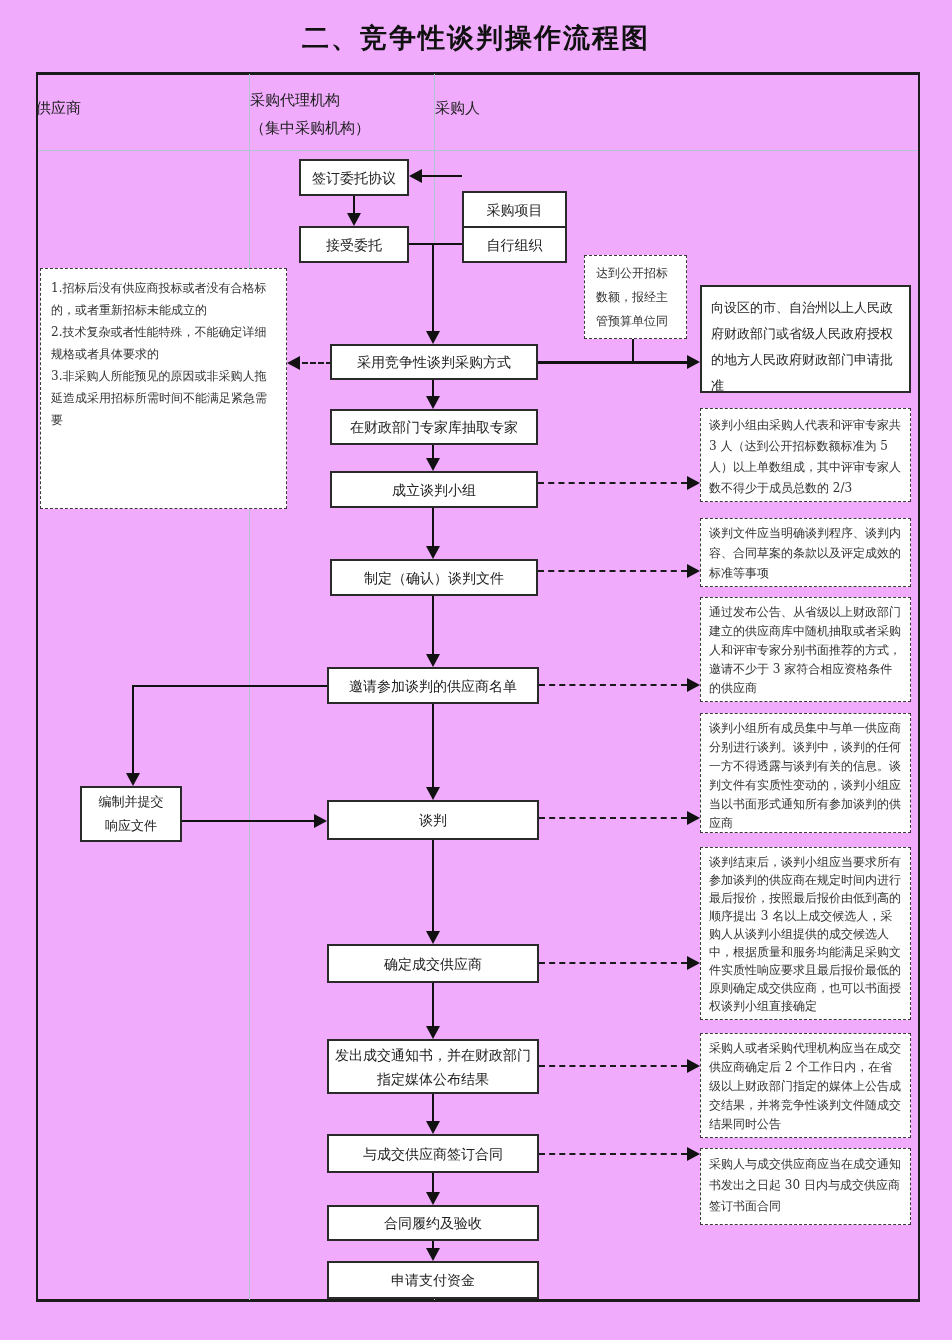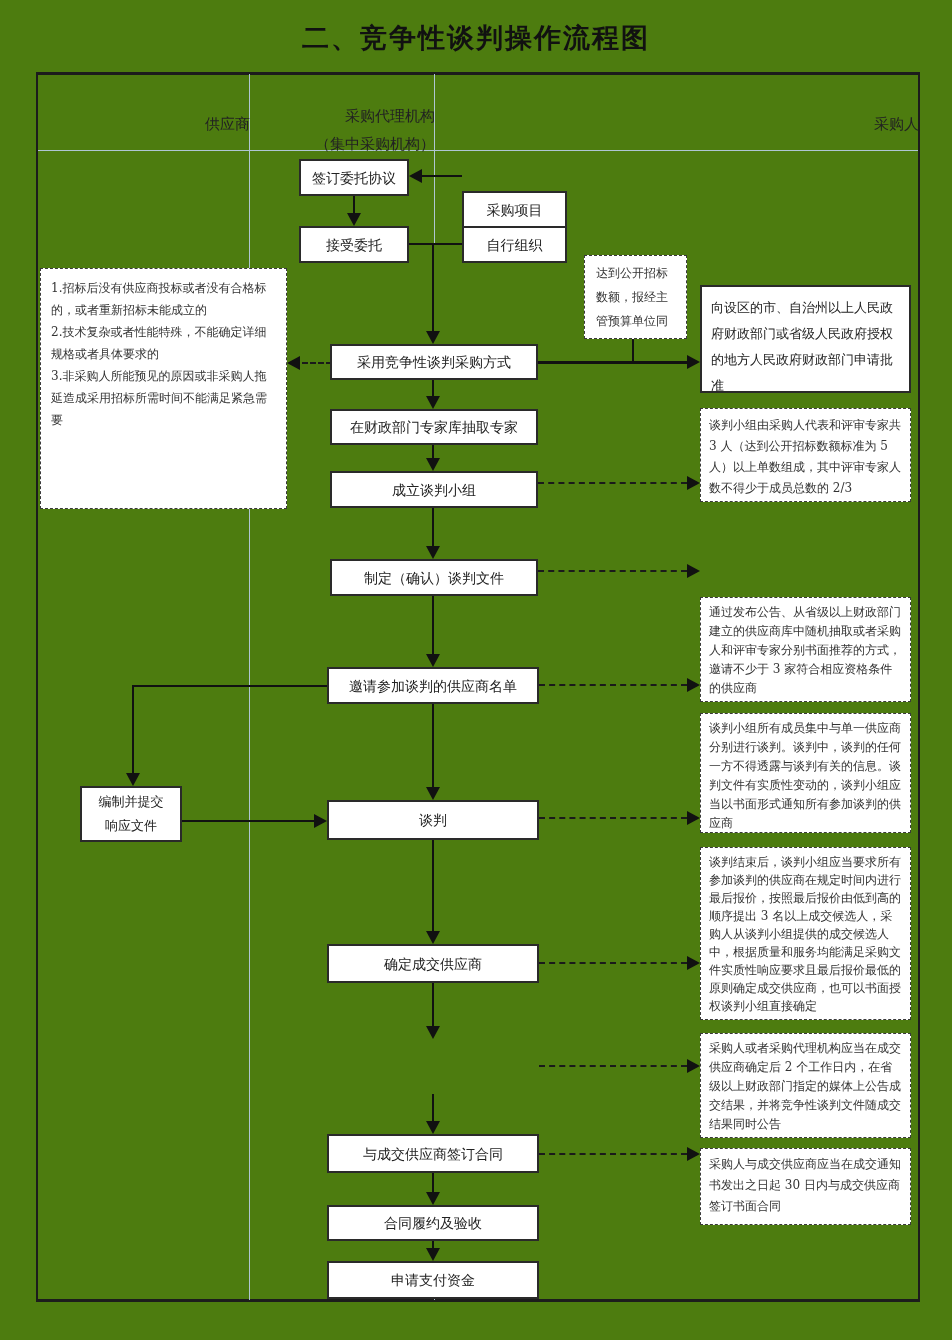--- a/index.html
+++ b/index.html
@@ -1,23 +1,23 @@
 <!DOCTYPE html>
 <html><head>
 <meta charset="utf-8">
 <style>
   html,body{margin:0;padding:0;background:#ffffff;}
-  #page{position:relative;width:952px;height:1340px;background:#4d7c0f;overflow:hidden;
+  #page{position:relative;width:952px;height:1340px;background:#f0abfc;overflow:hidden;
         font-family:"DejaVu Serif","Liberation Serif",serif;color:#1e1e1e;}
   .title{position:absolute;left:0;top:20px;width:952px;text-align:center;
          font-size:27px;font-weight:700;letter-spacing:2px;color:#111;}
   .frame{position:absolute;box-sizing:border-box;border:2px solid #1c1c1c;
          border-top-width:3px;border-bottom-width:3px;background:transparent;}
   .grid{position:absolute;background:#afc6d2;}
-  .colhead{position:absolute;text-align:right;font-size:15px;color:#222;line-height:28px;margin-top:16px;}
+  .colhead{position:absolute;text-align:left;font-size:15px;color:#222;line-height:28px;}
   .box{position:absolute;box-sizing:border-box;border:2px solid #2a2a2a;background:#fff;
        display:flex;align-items:center;justify-content:center;text-align:center;
        font-size:14px;line-height:24px;color:#222;padding:2px 6px;}
   .notebox{position:absolute;box-sizing:border-box;border:2px solid #2a2a2a;background:#fff;
        font-size:13px;line-height:26px;color:#222;padding:8px 9px;text-align:left;}
   .dashed{position:absolute;box-sizing:border-box;border:1.5px dashed #3a3a3a;background:#fff;
        font-size:12px;color:#333;text-align:left;}
   .ln{position:absolute;background:#111;}
   .dl{position:absolute;height:0;border-top:2px dashed #1a1a1a;}
   .ah{position:absolute;width:0;height:0;}
@@ -132,34 +132,36 @@
   <div class="box" style="left:330px;top:409px;width:208px;height:36px;">在财政部门专家库抽取专家</div>
   <div class="box" style="left:330px;top:471px;width:208px;height:37px;">成立谈判小组</div>
   <div class="box" style="left:330px;top:559px;width:208px;height:37px;">制定（确认）谈判文件</div>
   <div class="box" style="left:327px;top:667px;width:212px;height:37px;">邀请参加谈判的供应商名单</div>
   <div class="box" style="left:80px;top:786px;width:102px;height:56px;font-size:13px;line-height:24px;flex-direction:column;">
     <div class="p">编制并提交</div>
     <div class="p">响应文件</div>
   </div>
   <div class="box" style="left:327px;top:800px;width:212px;height:40px;">谈判</div>
   <div class="box" style="left:327px;top:944px;width:212px;height:39px;">确定成交供应商</div>
+  <div class="box" style="left:327px;top:1039px;width:212px;height:55px;">发出成交通知书，并在财政部门指定媒体公布结果</div>
   <div class="box" style="left:327px;top:1134px;width:212px;height:39px;">与成交供应商签订合同</div>
   <div class="box" style="left:327px;top:1205px;width:212px;height:36px;">合同履约及验收</div>
   <div class="box" style="left:327px;top:1261px;width:212px;height:38px;">申请支付资金</div>
 
   <div class="notebox" style="left:700px;top:285px;width:211px;height:108px;">向设区的市、自治州以上人民政府财政部门或省级人民政府授权的地方人民政府财政部门申请批准</div>
 
   <div class="dashed" style="left:584px;top:255px;width:103px;height:84px;padding:5px 11px;line-height:24px;">达到公开招标数额，报经主管预算单位同</div>
 
   <div class="dashed" style="left:40px;top:268px;width:247px;height:241px;padding:8px 10px;line-height:22px;">
     <div class="p">1.招标后没有供应商投标或者没有合格标的，或者重新招标未能成立的</div>
     <div class="p">2.技术复杂或者性能特殊，不能确定详细规格或者具体要求的</div>
     <div class="p">3.非采购人所能预见的原因或非采购人拖延造成采用招标所需时间不能满足紧急需要</div>
   </div>
 
   <div class="dashed" style="left:700px;top:408px;width:211px;height:94px;padding:6px 8px;line-height:21px;">谈判小组由采购人代表和评审专家共 3 人（达到公开招标数额标准为 5 人）以上单数组成，其中评审专家人数不得少于成员总数的 2/3</div>
+  <div class="dashed" style="left:700px;top:518px;width:211px;height:69px;padding:4px 8px;line-height:20px;">谈判文件应当明确谈判程序、谈判内容、合同草案的条款以及评定成效的标准等事项</div>
   <div class="dashed" style="left:700px;top:597px;width:211px;height:105px;padding:5px 8px;line-height:19px;">通过发布公告、从省级以上财政部门建立的供应商库中随机抽取或者采购人和评审专家分别书面推荐的方式，邀请不少于 3 家符合相应资格条件的供应商</div>
   <div class="dashed" style="left:700px;top:713px;width:211px;height:120px;padding:5px 8px;line-height:19px;">谈判小组所有成员集中与单一供应商分别进行谈判。谈判中，谈判的任何一方不得透露与谈判有关的信息。谈判文件有实质性变动的，谈判小组应当以书面形式通知所有参加谈判的供应商</div>
   <div class="dashed" style="left:700px;top:847px;width:211px;height:173px;padding:5px 8px;line-height:18px;">谈判结束后，谈判小组应当要求所有参加谈判的供应商在规定时间内进行最后报价，按照最后报价由低到高的顺序提出 3 名以上成交候选人，采购人从谈判小组提供的成交候选人中，根据质量和服务均能满足采购文件实质性响应要求且最后报价最低的原则确定成交供应商，也可以书面授权谈判小组直接确定</div>
   <div class="dashed" style="left:700px;top:1033px;width:211px;height:105px;padding:5px 8px;line-height:19px;">采购人或者采购代理机构应当在成交供应商确定后 2 个工作日内，在省级以上财政部门指定的媒体上公告成交结果，并将竞争性谈判文件随成交结果同时公告</div>
   <div class="dashed" style="left:700px;top:1148px;width:211px;height:77px;padding:5px 8px;line-height:21px;">采购人与成交供应商应当在成交通知书发出之日起 30 日内与成交供应商签订书面合同</div>
 
 </div>
 
 </body></html>

